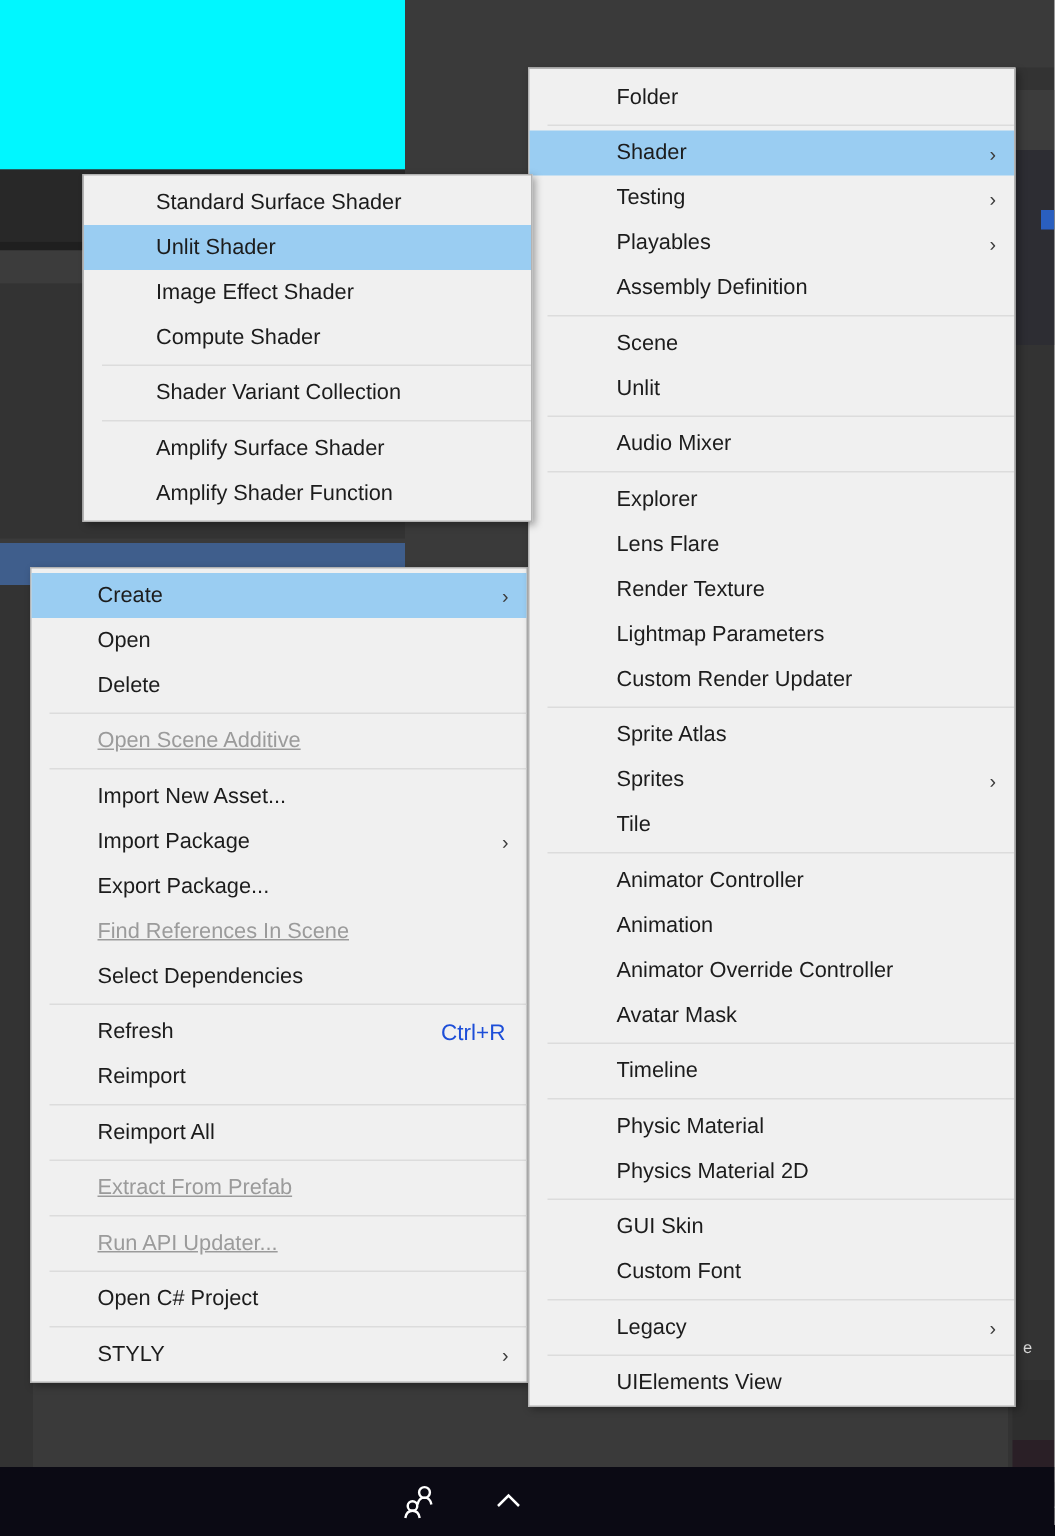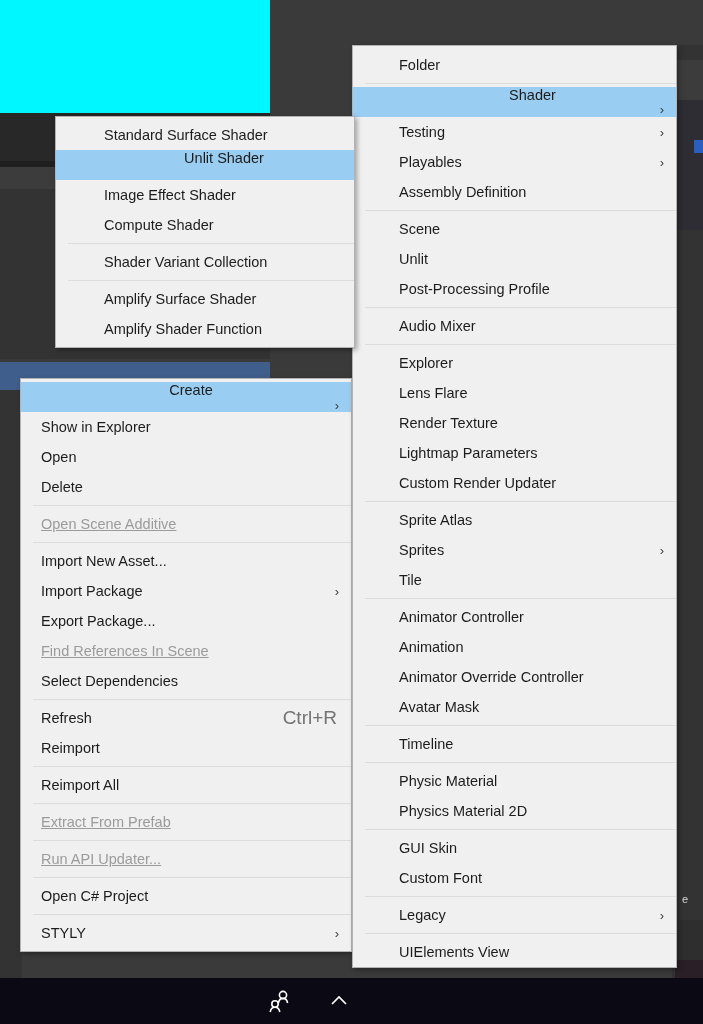--- a/index.html
+++ b/index.html
@@ -134,56 +134,56 @@
     position: relative;
     height: 30px;
     display: flex;
     align-items: center;
     font-size: 14.5px;
     color: #1c1c1c;
     padding: 0 10px 0 0;
     white-space: nowrap;
   }
   .mrow .lbl { padding-left: 0; }
-  .mrow.sel { background: #9acdf2; flex-direction: column; }
+  .mrow.sel { background: #9acdf2; }
   .mrow.disabled { color: #9b9b9b; text-decoration: underline; }
   .mrow .shortcut {
     margin-left: auto;
-    font-size: 19px;
-    color: #737373;
+    font-size: 15px;
+    color: #1d4ed8;
     padding-right: 4px;
   }
   .mrow .arrow {
     margin-left: auto;
     font-size: 13px;
     color: #3c3c3c;
     line-height: 1;
     padding-right: 2px;
   }
   .msep {
     height: 1px;
     background: #dcdcdc;
     margin: 3px 10px 3px 10px;
   }
 
   
   #menu-context {
     left: 20px; top: 378px;
     width: 332px;
   }
-  #menu-context .mrow { padding-left: 20px; justify-content: space-between; }
+  #menu-context .mrow { padding-left: 44px; justify-content: space-between; }
   #menu-context .msep { margin-left: 12px; margin-right: 0px; }
 
   
   #menu-create {
     left: 352px; top: 45px;
     width: 325px;
     padding: 4px 0 0 0;
   }
-  #menu-create .mrow { padding-left: 46px; text-align: center; }
+  #menu-create .mrow { padding-left: 58px; text-align: center; }
   #menu-create .msep { margin-left: 12px; margin-right: 0px; }
 
   
   #menu-shader {
     left: 55px; top: 116px;
     width: 300px;
   }
   #menu-shader .mrow { padding-left: 48px; }
   #menu-shader .msep { margin-left: 12px; margin-right: 0px; }
 </style>
@@ -236,23 +236,20 @@
       </span>
     </div>
   </div>
 
   <div class="menu" id="menu-context">
       <div class="mrow sel">
         <span class="lbl">Create</span>
         <span class="arrow">›</span>
       </div>
       <div class="mrow">
-        <span class="lbl">Show in Explorer</span>
-      </div>
-      <div class="mrow">
         <span class="lbl">Open</span>
       </div>
       <div class="mrow">
         <span class="lbl">Delete</span>
       </div>
       <div class="msep"></div>
       <div class="mrow disabled">
         <span class="lbl">Open Scene Additive</span>
       </div>
       <div class="msep"></div>
@@ -323,23 +320,20 @@
       <div class="mrow">
         <span class="lbl">Assembly Definition</span>
       </div>
       <div class="msep"></div>
       <div class="mrow">
         <span class="lbl">Scene</span>
       </div>
       <div class="mrow">
         <span class="lbl">Unlit</span>
       </div>
-      <div class="mrow">
-        <span class="lbl">Post-Processing Profile</span>
-      </div>
       <div class="msep"></div>
       <div class="mrow">
         <span class="lbl">Audio Mixer</span>
       </div>
       <div class="msep"></div>
       <div class="mrow">
         <span class="lbl">Explorer</span>
       </div>
       <div class="mrow">
         <span class="lbl">Lens Flare</span>

